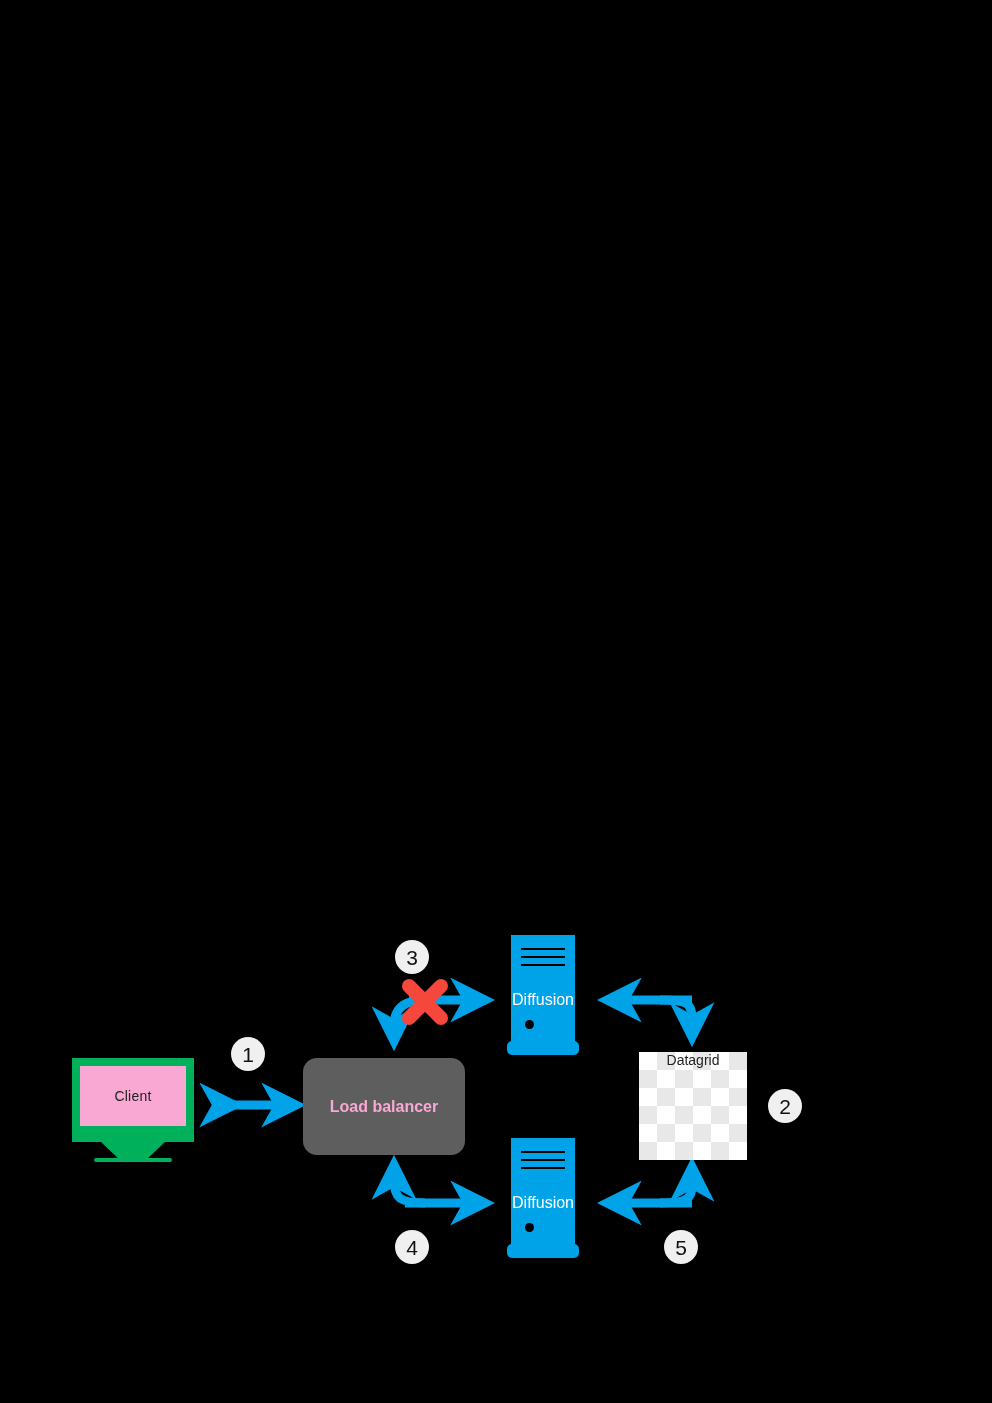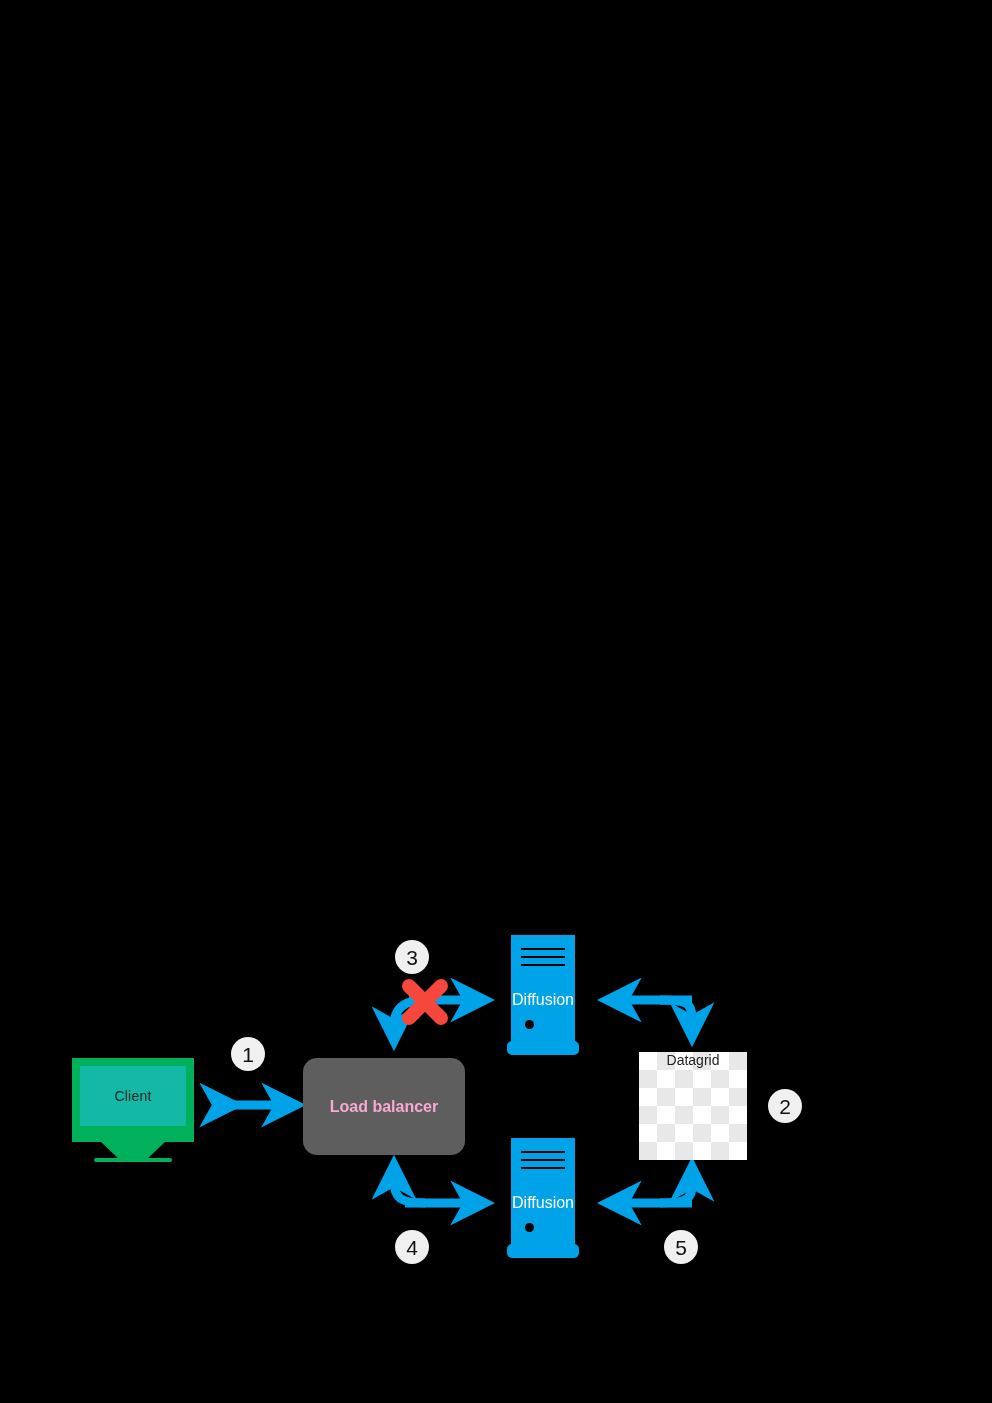--- a/index.html
+++ b/index.html
@@ -33,21 +33,21 @@
     left: 0; top: 0;
     width: 122px;
     height: 84px;
     background: #00B05A;
   }
   #client-monitor-screen {
     position: absolute;
     left: 8px; top: 8px;
     width: 106px;
     height: 60px;
-    background: #14b8a6;
+    background: #f9a8d4;
     display: flex;
     align-items: center;
     justify-content: center;
   }
   #client-label {
     color: #222222;
     font-size: 14px;
     letter-spacing: .2px;
   }
   #client-monitor-neck {

